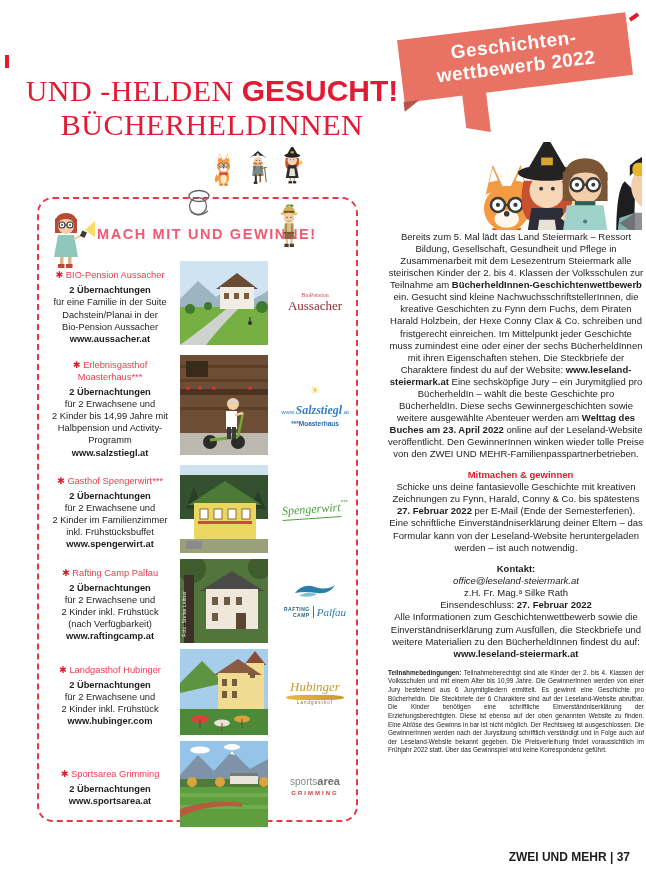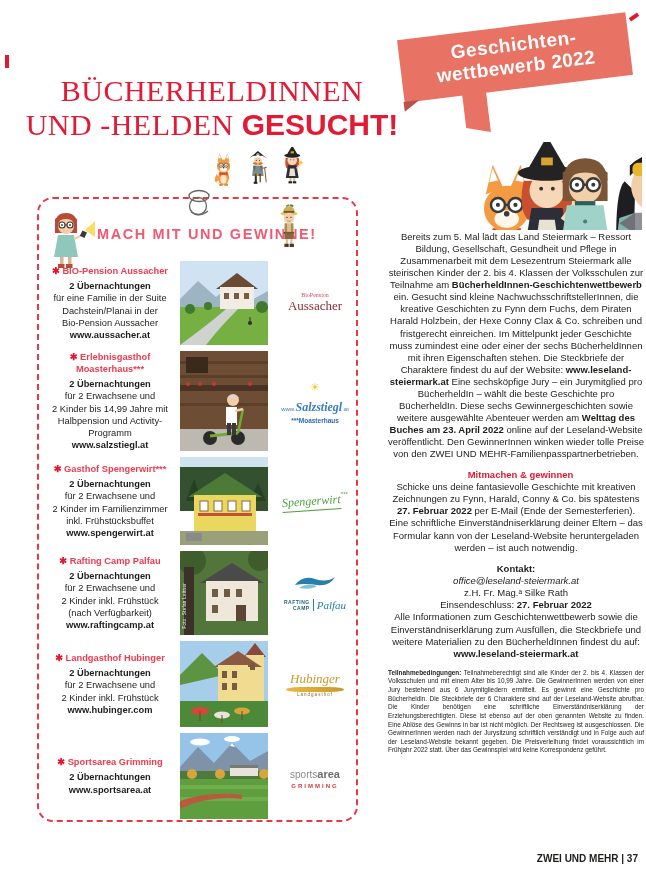--- a/index.html
+++ b/index.html
@@ -35,21 +35,21 @@
 
   
   .prize-box{position:absolute;left:37px;top:197px;width:321px;height:625px;
           border:2px dashed #e63946;border-radius:16px;box-sizing:border-box;}
   .box-heading{position:absolute;left:58px;top:27px;width:220px;color:#f05a73;font-size:14.5px;
           letter-spacing:1.6px;font-weight:bold;}
   .prize-list{position:absolute;left:4px;top:62px;width:310px;}
   .prize-row{display:grid;grid-template-columns:134px 90px 84px;column-gap:3px;align-items:center;
           margin-bottom:6px;}
   .prize-text{text-align:center;font-size:9.3px;line-height:1.3;}
-  .prize-name{color:#ee3b50;font-weight:bold;white-space:pre-line;margin-bottom:3px;}
+  .prize-name{color:#ee3b50;font-weight:normal;white-space:pre-line;margin-bottom:3px;margin-top:8px;}
   .prize-name .ast{color:#e2182f;}
   .prize-details{white-space:pre-line;}
   .prize-url{font-weight:bold;}
   .prize-photo{position:relative;width:88px;}
   .prize-photo svg{display:block;}
   .prize-logo{text-align:center;}
 
   
   .logo-aussacher .top{font-size:6px;color:#c2555e;font-family:"Liberation Serif",serif;}
   .logo-aussacher .main{font-size:13px;color:#8c2b33;font-family:"Liberation Serif",serif;}
@@ -79,21 +79,21 @@
 
   
   .article{position:absolute;left:388px;top:231px;width:256px;text-align:center;font-size:9.5px;
           line-height:1.27;}
   .article p{margin:0 0 9px 0;}
   .red-head{color:#e2182f;font-weight:bold;margin-left:9px;}
   .kontakt-line{line-height:1.3;}
   .email{font-style:italic;}
   .terms{font-size:6.4px;line-height:1.35;text-align:justify;margin-top:4px;}
 
-  .footer{position:absolute;right:8px;bottom:12px;font-size:10px;font-weight:bold;color:#1d1d1b;}
+  .footer{position:absolute;right:16px;bottom:12px;font-size:12px;font-weight:bold;color:#1d1d1b;}
 </style>
 </head>
 <body>
 
 <svg width="0" height="0" style="position:absolute" aria-hidden="true">
   <defs>
     <symbol id="c-fox" viewBox="0 0 40 70">
       <path d="M6 46 Q-2 60 8 64 Q15 66 13 54 Z" fill="#f49b42"></path>
       <path d="M7 60 Q4 64 9 64 Q12 64 11 58 Z" fill="#fff"></path>
       <ellipse cx="20" cy="52" rx="11" ry="15" fill="#f49b42"></ellipse>
@@ -259,22 +259,22 @@
 
   <div class="crop-left"></div>
   <div class="crop-tr"></div>
 
   <div class="banner">
     <div>Geschichten-</div>
     <div>wettbewerb 2022</div>
   </div>
 
   <div class="main-title">
+    <div><span>UND -HELDEN </span><span class="gesucht">GESUCHT!</span></div>
     <div>BÜCHERHELDINNEN</div>
-    <div><span>UND -HELDEN </span><span class="gesucht">GESUCHT!</span></div>
   </div>
 
   <svg class="chars-big" viewBox="0 0 246 136">
     <use href="#c-fox" transform="translate(0,62) scale(0.9)"></use>
     <use href="#c-witch" transform="translate(28,48)"></use>
     <use href="#c-explorer-girl" transform="translate(60,50) scale(1.05)"></use>
     <use href="#c-explorer-boy" transform="translate(148,52)"></use>
     <use href="#c-pirate" transform="translate(174,46) scale(1.1)"></use>
     <use href="#c-hunter" transform="translate(210,55) scale(0.95)"></use>
     <use href="#c-hero-girl" transform="translate(94,40) scale(1.35)"></use>

